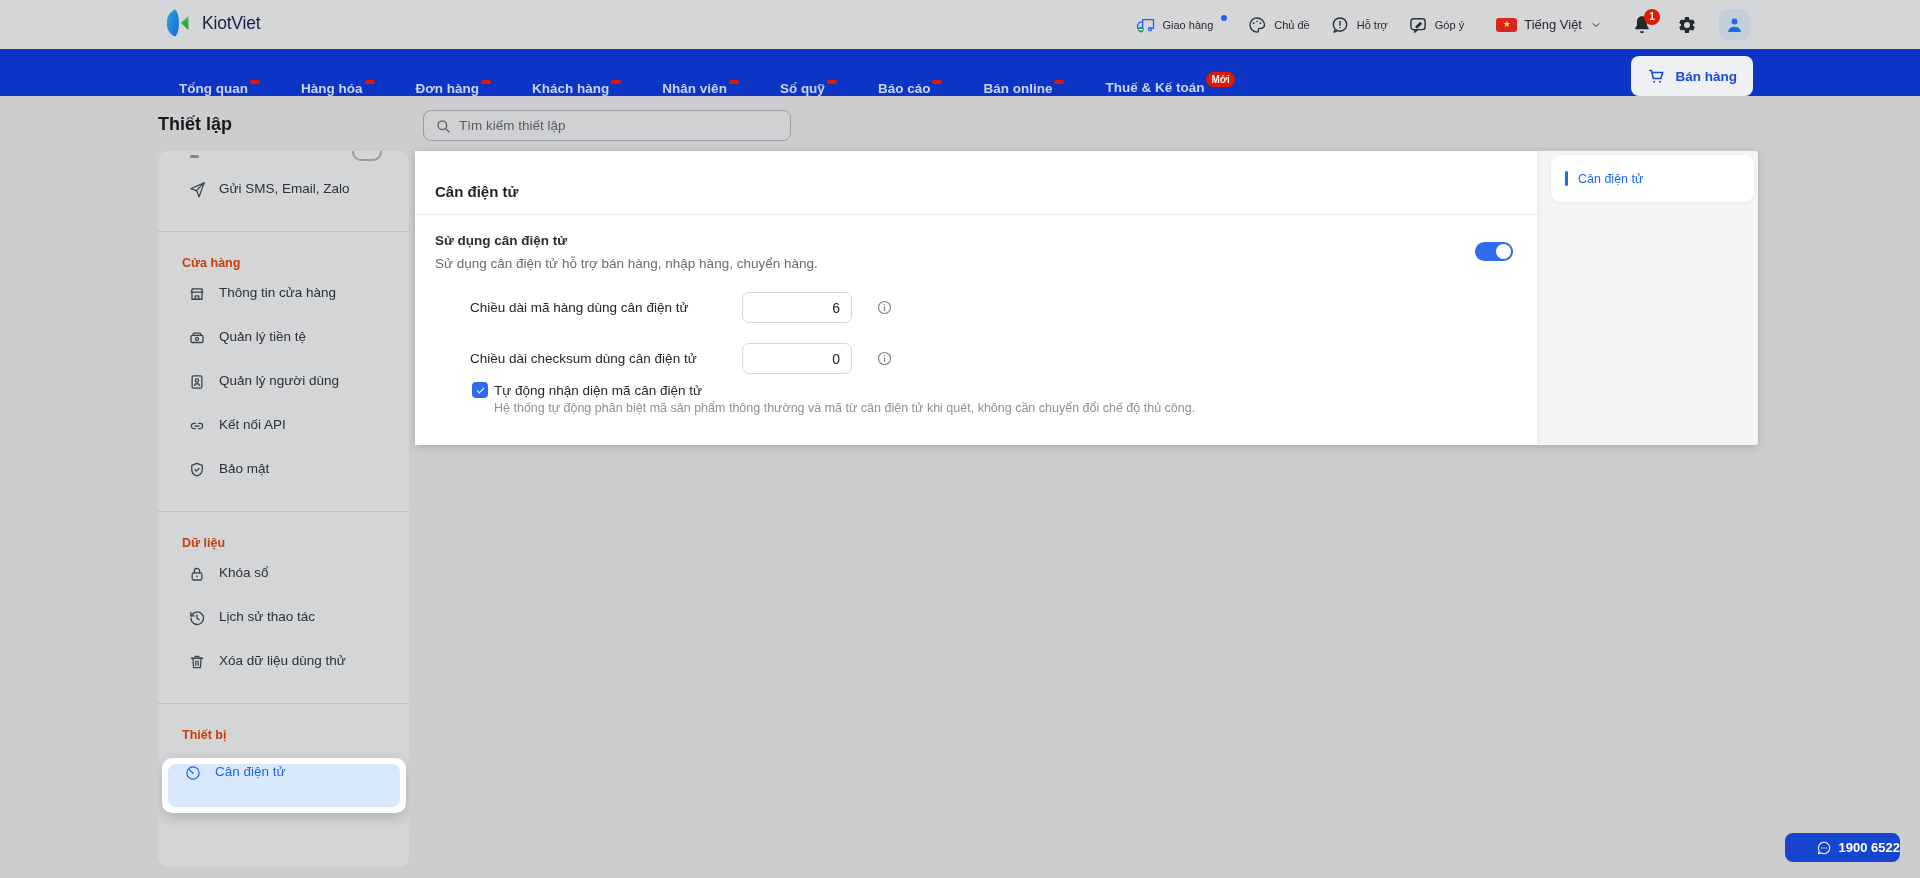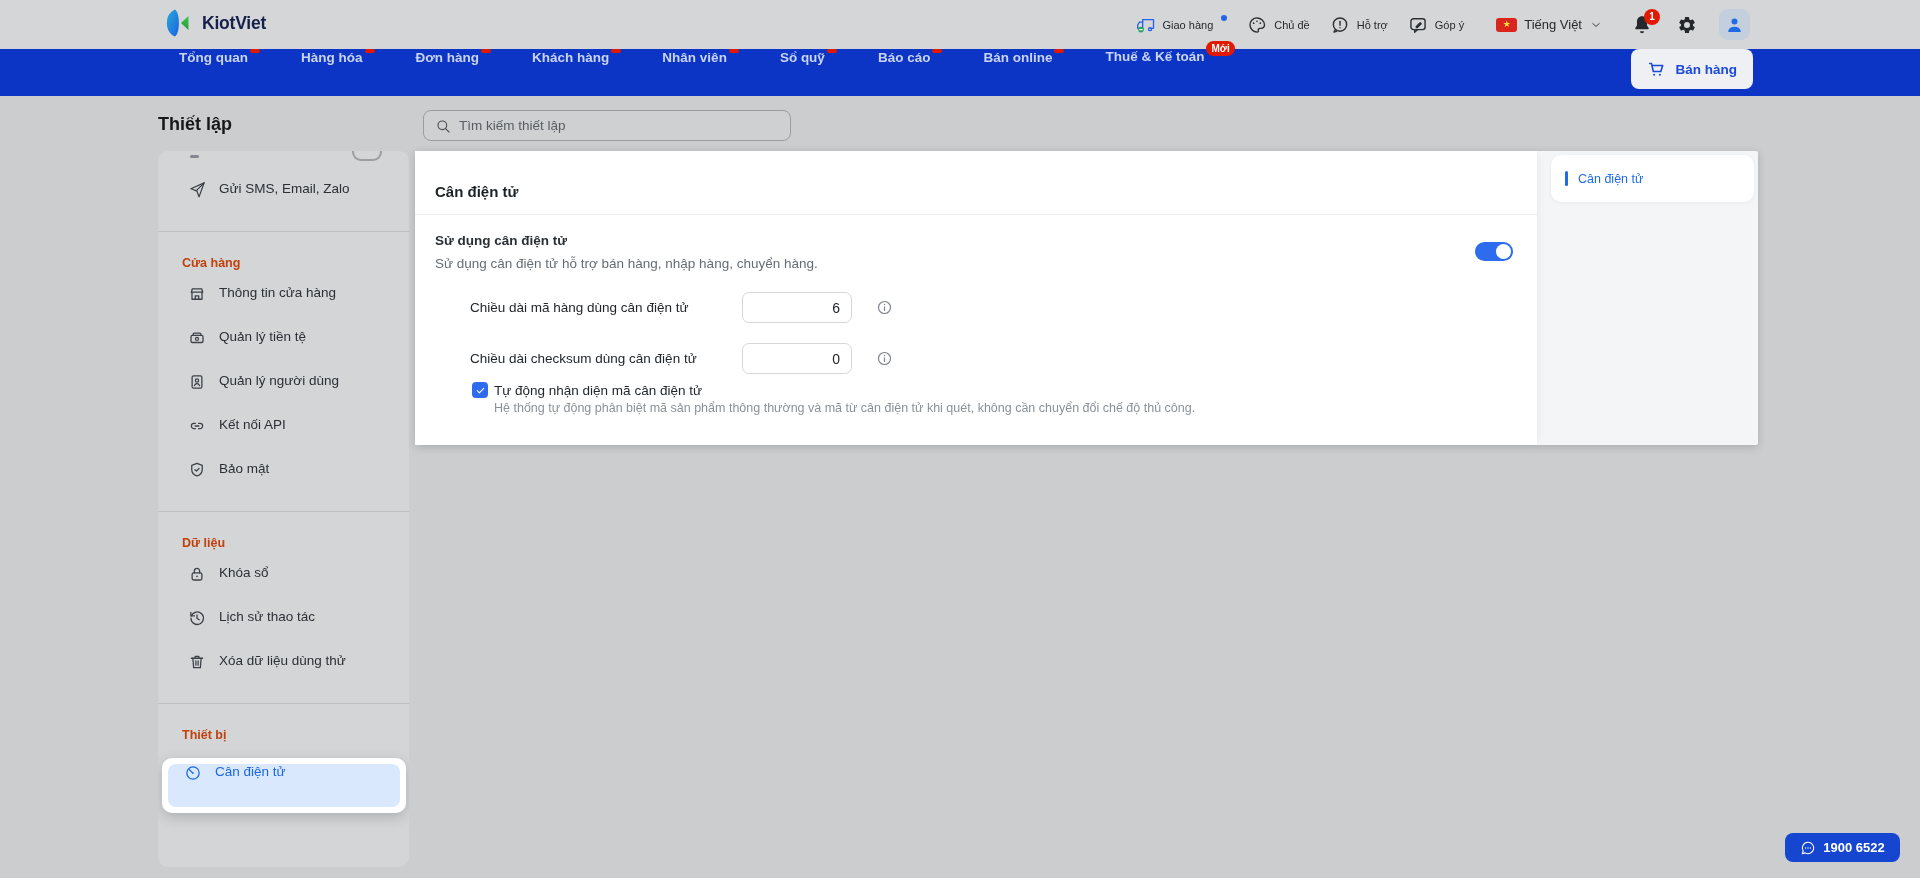--- a/index.html
+++ b/index.html
@@ -10,39 +10,39 @@
     font-family: "Liberation Sans", "DejaVu Sans", sans-serif;
     overflow: hidden;
     color: #22262b;
   }
   .ic { display:block; fill:none; stroke:currentColor; stroke-width:1.7; stroke-linecap:round; stroke-linejoin:round; }
   .ic-fill { display:block; fill:currentColor; stroke:none; }
 
   
   .topbar { position:absolute; left:0; top:0; width:1920px; height:49px; background:#d5d6d7; }
   .brand { position:absolute; left:165px; top:8px; display:flex; align-items:center; gap:7px; }
-  .brand-text { font-size:17.5px; font-weight:700; color:#172049; letter-spacing:-0.2px; }
+  .brand-text { font-size:17.5px; font-weight:400; color:#172049; letter-spacing:-0.2px; }
   .tb-right { position:absolute; right:170px; top:0; height:49px; display:flex; align-items:center; gap:20px; }
   .tb-item { display:flex; align-items:center; gap:7px; background:none; border:none; font-family:inherit; font-size:11px; color:#25292e; cursor:pointer; }
   .tb-icon { width:20px; height:20px; color:#2c3136; }
   .tb-icon svg { width:20px; height:20px; }
   .tb-dot { width:6px; height:6px; border-radius:50%; background:#2563eb; position:relative; top:-7px; margin-left:1px; }
   .lang { margin-left:12px; display:flex; align-items:center; gap:7px; background:none; border:none; font-family:inherit; font-size:13px; color:#25292e; cursor:pointer; }
   .flag { width:21px; height:14px; background:#da251d; border-radius:3px; display:flex; align-items:center; justify-content:center; color:#ffdf3d; font-size:9px; line-height:1; }
   .chev { width:14px; height:14px; color:#34393e; }
   .bell-wrap { margin-left:8px; position:relative; width:22px; height:22px; cursor:pointer; background:none; border:none; color:#24282d; }
   .bell-wrap svg { width:22px; height:22px; }
   .bell-badge { position:absolute; top:-5px; right:-7px; min-width:16px; height:16px; padding:0 4px; background:#e11900; border-radius:9px; color:#fff; font-size:10px; font-weight:700; display:flex; align-items:center; justify-content:center; }
   .gear-wrap { margin-left:4px; width:20px; height:20px; background:none; border:none; color:#24282d; cursor:pointer; }
   .gear-wrap svg { width:20px; height:20px; }
   .avatar { margin-left:2px; width:31px; height:31px; border-radius:9px; background:#c3cfdd; display:flex; align-items:center; justify-content:center; color:#1f6ae8; cursor:pointer; border:none; }
   .avatar svg { width:21px; height:21px; }
 
   
-  .navbar { position:absolute; left:0; top:49px; width:1920px; height:47px; background:#0c35c5; display:flex; align-items:flex-start; padding-left:179px; gap:41px; }
+  .navbar { position:absolute; left:0; top:49px; width:1920px; height:47px; background:#0c35c5; display:flex; align-items:flex-end; padding-left:179px; gap:41px; }
   .nav-item { font-size:13.5px; font-weight:700; color:#cad4f1; text-decoration:none; cursor:pointer; white-space:nowrap; position:relative; }
   .nav-badge { display:inline-block; background:#e11900; color:#fff; font-size:10px; font-weight:700; padding:2px 5px; border-radius:8px; position:relative; top:-9px; margin-left:2px; }
   .sell-btn { margin-left:auto; margin-right:167px; height:40px; padding:0 16px; background:#eef0f3; color:#1b49d8; border:none; border-radius:8px; font-family:inherit; font-size:13.5px; font-weight:700; display:flex; align-items:center; gap:9px; cursor:pointer; }
   .sell-btn svg { width:19px; height:19px; }
 
   
   .page-title { position:absolute; left:158px; top:114px; font-size:18px; font-weight:700; color:#16181b; }
   .search-box { position:absolute; left:423px; top:110px; width:368px; height:31px; border:1px solid #9a9da1; border-radius:8px; background:rgba(255,255,255,0.07); display:flex; align-items:center; gap:8px; padding:0 11px; }
   .search-box svg { width:16px; height:16px; color:#4b5056; flex:none; }
   .search-box input { flex:1; background:transparent; border:none; outline:none; font-family:inherit; font-size:13.5px; color:#3c4147; }
@@ -79,21 +79,21 @@
   .checkbox { position:absolute; left:57px; top:231px; width:16px; height:16px; background:#2e6ced; border:none; border-radius:4px; display:flex; align-items:center; justify-content:center; cursor:pointer; }
   .checkbox svg { width:11px; height:11px; stroke:#fff; stroke-width:2.4; }
   .check-label { position:absolute; left:79px; top:232px; font-size:13.5px; color:#22272c; }
   .check-desc { position:absolute; left:79px; top:250px; font-size:12.5px; color:#8b9198; }
   .toc-col { position:absolute; left:1122px; top:0; width:221px; height:100%; }
   .toc-card { position:absolute; left:14px; top:4px; width:203px; height:47px; background:#fff; border-radius:10px; box-shadow:0 1px 4px rgba(0,0,0,0.05); display:flex; align-items:center; gap:10px; padding-left:14px; cursor:pointer; }
   .toc-bar { width:3px; height:15px; background:#1f6be8; border-radius:2px; flex:none; }
   .toc-label { font-size:12.5px; color:#1f6be8; }
 
   
-  .support-btn { position:absolute; left:1785px; top:833px; width:115px; height:29px; background:#1646cf; border:none; border-radius:8px; color:#fff; font-family:inherit; font-size:13px; font-weight:700; display:flex; align-items:center; justify-content:center; gap:7px; cursor:pointer; }
+  .support-btn { position:absolute; left:1785px; top:833px; width:115px; height:29px; background:#1646cf; border:none; border-radius:8px; color:#fff; font-family:inherit; font-size:13px; font-weight:700; display:flex; align-items:center; justify-content:flex-end; gap:7px; cursor:pointer; }
   .support-btn svg { width:16px; height:16px; }
 </style>
 </head>
 <body>
 
 <svg width="0" height="0" style="position:absolute" aria-hidden="true">
   <defs>
     <linearGradient id="g-blue" x1="0" y1="0" x2="1" y2="1">
       <stop offset="0" stop-color="#29a9d8"></stop>
         <stop offset="1" stop-color="#1a63e0"></stop>

